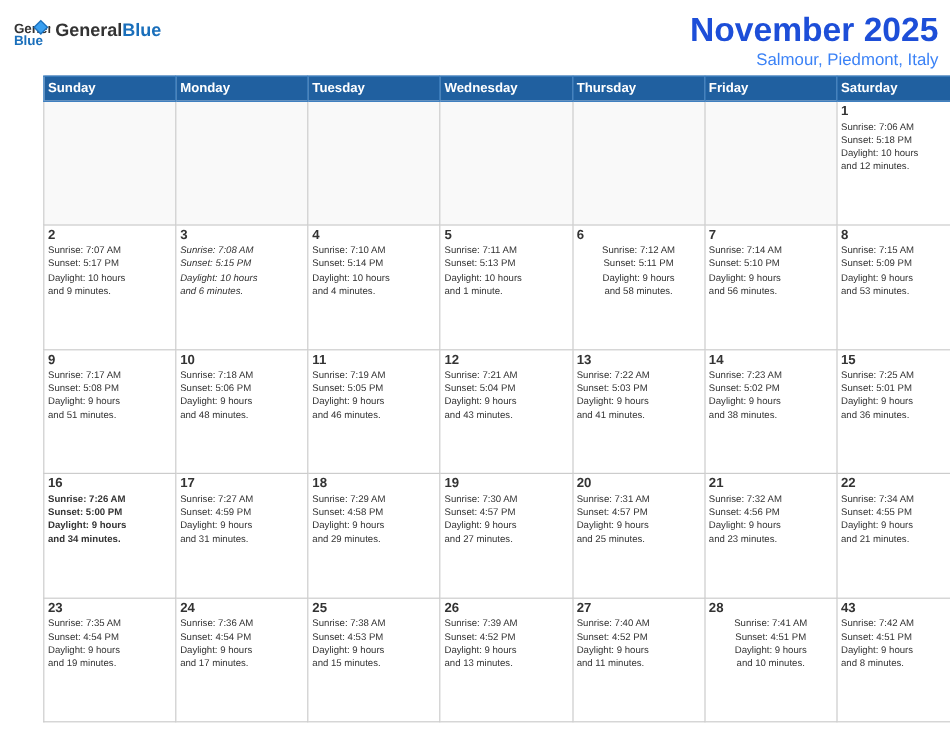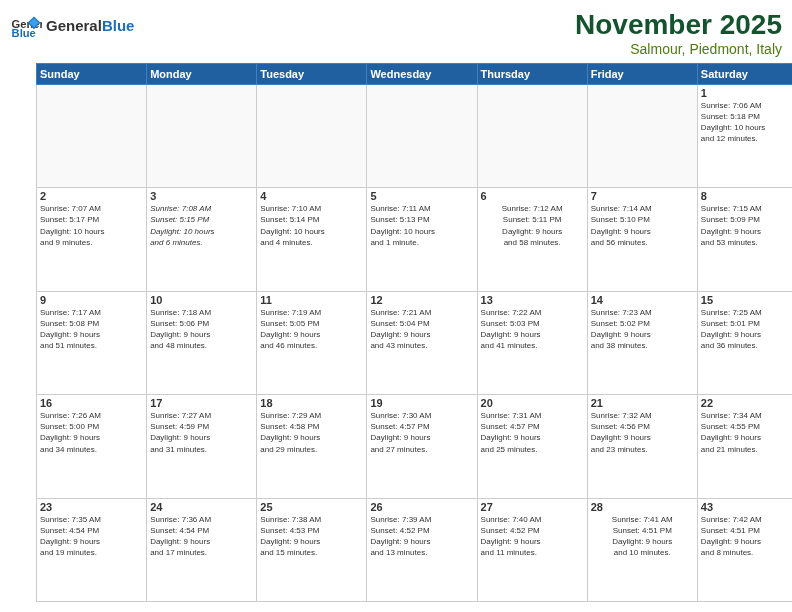--- a/index.html
+++ b/index.html
@@ -31,26 +31,26 @@
     .logo-icon {
       width: 32px;
       height: 32px;
     }
     .title-block {
       text-align: right;
     }
     .main-title {
       font-size: 28px;
       font-weight: bold;
-      color: #14532d;
+      color: #1d4ed8;
       line-height: 1.1;
     }
     .subtitle {
       font-size: 14px;
-      color: #4d7c0f;
+      color: #3b82f6;
     }
     .calendar {
       flex: 1;
       border: 1px solid #ccc;
       border-collapse: collapse;
       width: 100%;
       table-layout: fixed;
       margin-left: 26px;
     }
     .calendar thead tr {
@@ -241,21 +241,21 @@
             <span class="day-num">15</span>
             <div class="day-info" style="white-space: pre-line;">Sunrise: 7:25 AM
 Sunset: 5:01 PM
 Daylight: 9 hours
 and 36 minutes.</div>
           </td>
         </tr>
         <tr>
           <td>
             <span class="day-num">16</span>
-            <div class="day-info" style="white-space: pre-line;">Sunrise: 7:26 AM
+            <div class="day-info" style="white-space: pre-line; font-weight: bold;">Sunrise: 7:26 AM
 Sunset: 5:00 PM
 Daylight: 9 hours
 and 34 minutes.</div>
           </td>
           <td>
             <span class="day-num">17</span>
             <div class="day-info" style="white-space: pre-line;">Sunrise: 7:27 AM
 Sunset: 4:59 PM
 Daylight: 9 hours
 and 31 minutes.</div>

